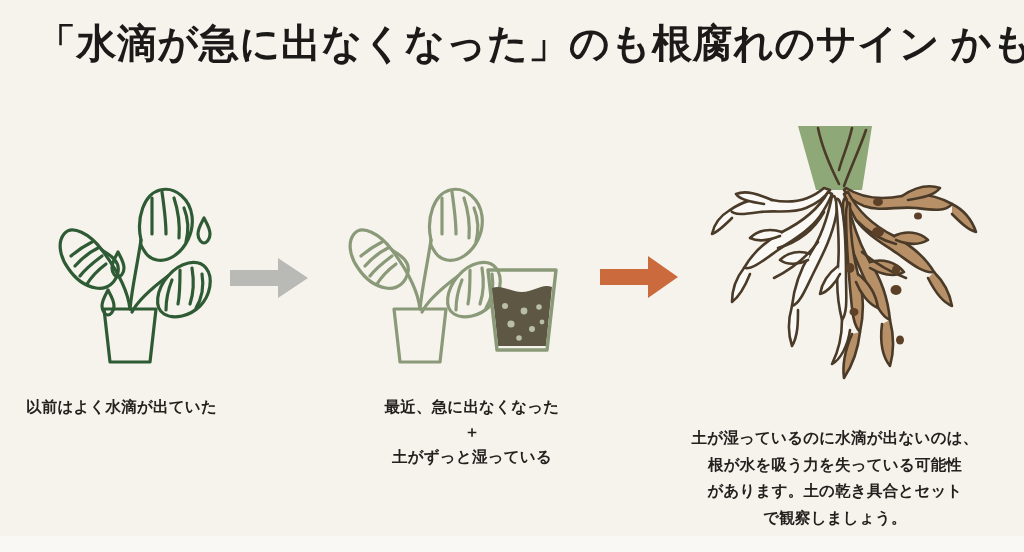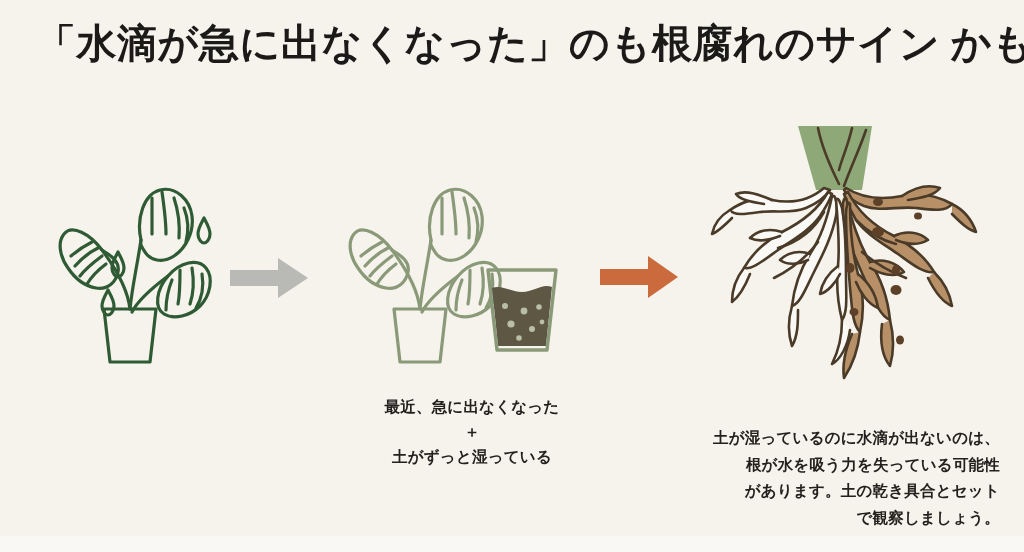--- a/index.html
+++ b/index.html
@@ -59,21 +59,21 @@
     left: 358px;
     top: 394px;
     width: 228px;
     text-align: center;
     white-space: pre-line;
   }
   #label-3 {
     left: 670px;
     top: 425px;
     width: 330px;
-    text-align: right;
+    text-align: center;
     line-height: 1.72;
     white-space: pre-line;
   }
 
   .illus {
     position: absolute;
   }
   #plant-healthy { left: 40px;  top: 176px; }
   #arrow-grey    { left: 228px; top: 256px; }
   #plant-faded   { left: 330px; top: 176px; }
@@ -270,20 +270,21 @@
         <ellipse cx="144" cy="156" rx="4.5" ry="5"></ellipse>
         <ellipse cx="190" cy="158" rx="4" ry="5"></ellipse>
         <ellipse cx="190" cy="178" rx="5.5" ry="5"></ellipse>
         <ellipse cx="148" cy="200" rx="4.5" ry="4"></ellipse>
         <ellipse cx="194" cy="228" rx="4" ry="4.5"></ellipse>
         <ellipse cx="212" cy="104" rx="4" ry="3.5"></ellipse>
       </g>
     </svg>
   </div>
 
+  <div class="stage-label" id="label-1">以前はよく水滴が出ていた</div>
 
   <div class="stage-label" id="label-2">最近、急に出なくなった
 ＋
 土がずっと湿っている</div>
 
   <div class="stage-label" id="label-3">土が湿っているのに水滴が出ないのは、
 根が水を吸う力を失っている可能性
 があります。土の乾き具合とセット
 で観察しましょう。</div>
 

